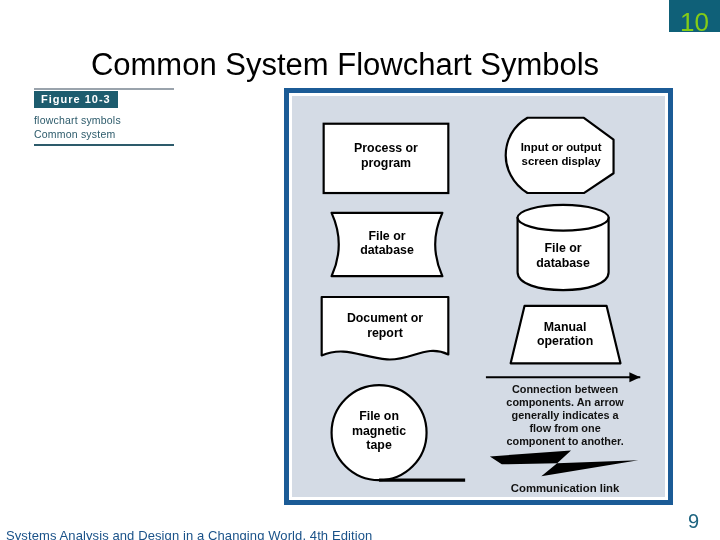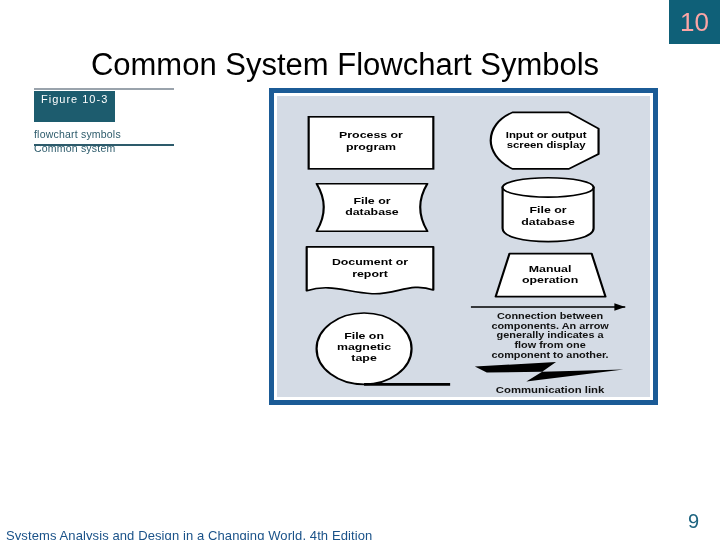--- a/index.html
+++ b/index.html
@@ -3,54 +3,54 @@
 <meta charset="utf-8">
 <style>
   html,body{margin:0;padding:0;}
   body{
     width:720px;height:540px;background:#ffffff;
     font-family:"Liberation Sans", sans-serif;
     position:relative;overflow:hidden;
   }
   
   .chapter-badge{
-    position:absolute;left:669px;top:0;width:51px;height:44px;
-    background:#0f6078;color:#fca5a5;
+    position:absolute;left:669px;top:0;width:51px;height:32px;
+    background:#0f6078;color:#84cc16;
     font-size:26px;line-height:44px;text-align:center;
     letter-spacing:0px;
   }
   
   .slide-title{
     position:absolute;left:0;top:48px;width:690px;
     text-align:center;color:#000000;
     font-size:31px;line-height:34px;font-weight:400;
     white-space:nowrap;
   }
   
   .fig-caption-block{position:absolute;left:34px;top:88px;width:140px;}
   .fig-rule-top{
     position:absolute;left:34px;top:88px;width:140px;height:2px;
     background:#9aa3ac;
   }
   .fig-tag{
     display:inline-block;background:#1d5c6e;color:#ffffff;
-    font-size:11px;font-weight:normal;letter-spacing:1px;
-    padding:2px 7px 17px 7px;margin-top:3px;
+    font-size:11px;font-weight:bold;letter-spacing:1px;
+    padding:2px 7px 3px 7px;margin-top:3px;
   }
   .fig-caption-text{
     color:#2d5b6b;font-size:10.5px;line-height:14px;
     margin-top:5px;letter-spacing:.2px;
   }
   .fig-rule-bottom{
     position:absolute;left:34px;top:144px;width:140px;height:2px;
     background:#2d5b6b;
   }
   
   .figure-frame{
-    position:absolute;left:269px;top:88px;width:389px;height:317px;
+    position:absolute;left:284px;top:88px;width:389px;height:417px;
     border:5px solid #1b5b96;box-sizing:border-box;background:#ffffff;
   }
   .figure-inner{
     position:absolute;left:3px;top:3px;right:3px;bottom:3px;
     background:#d4dbe5;
   }
   .fig-canvas{position:absolute;left:0;top:0;width:100%;height:100%;}
   
   .footer-text{
     position:absolute;left:6px;top:516px;

